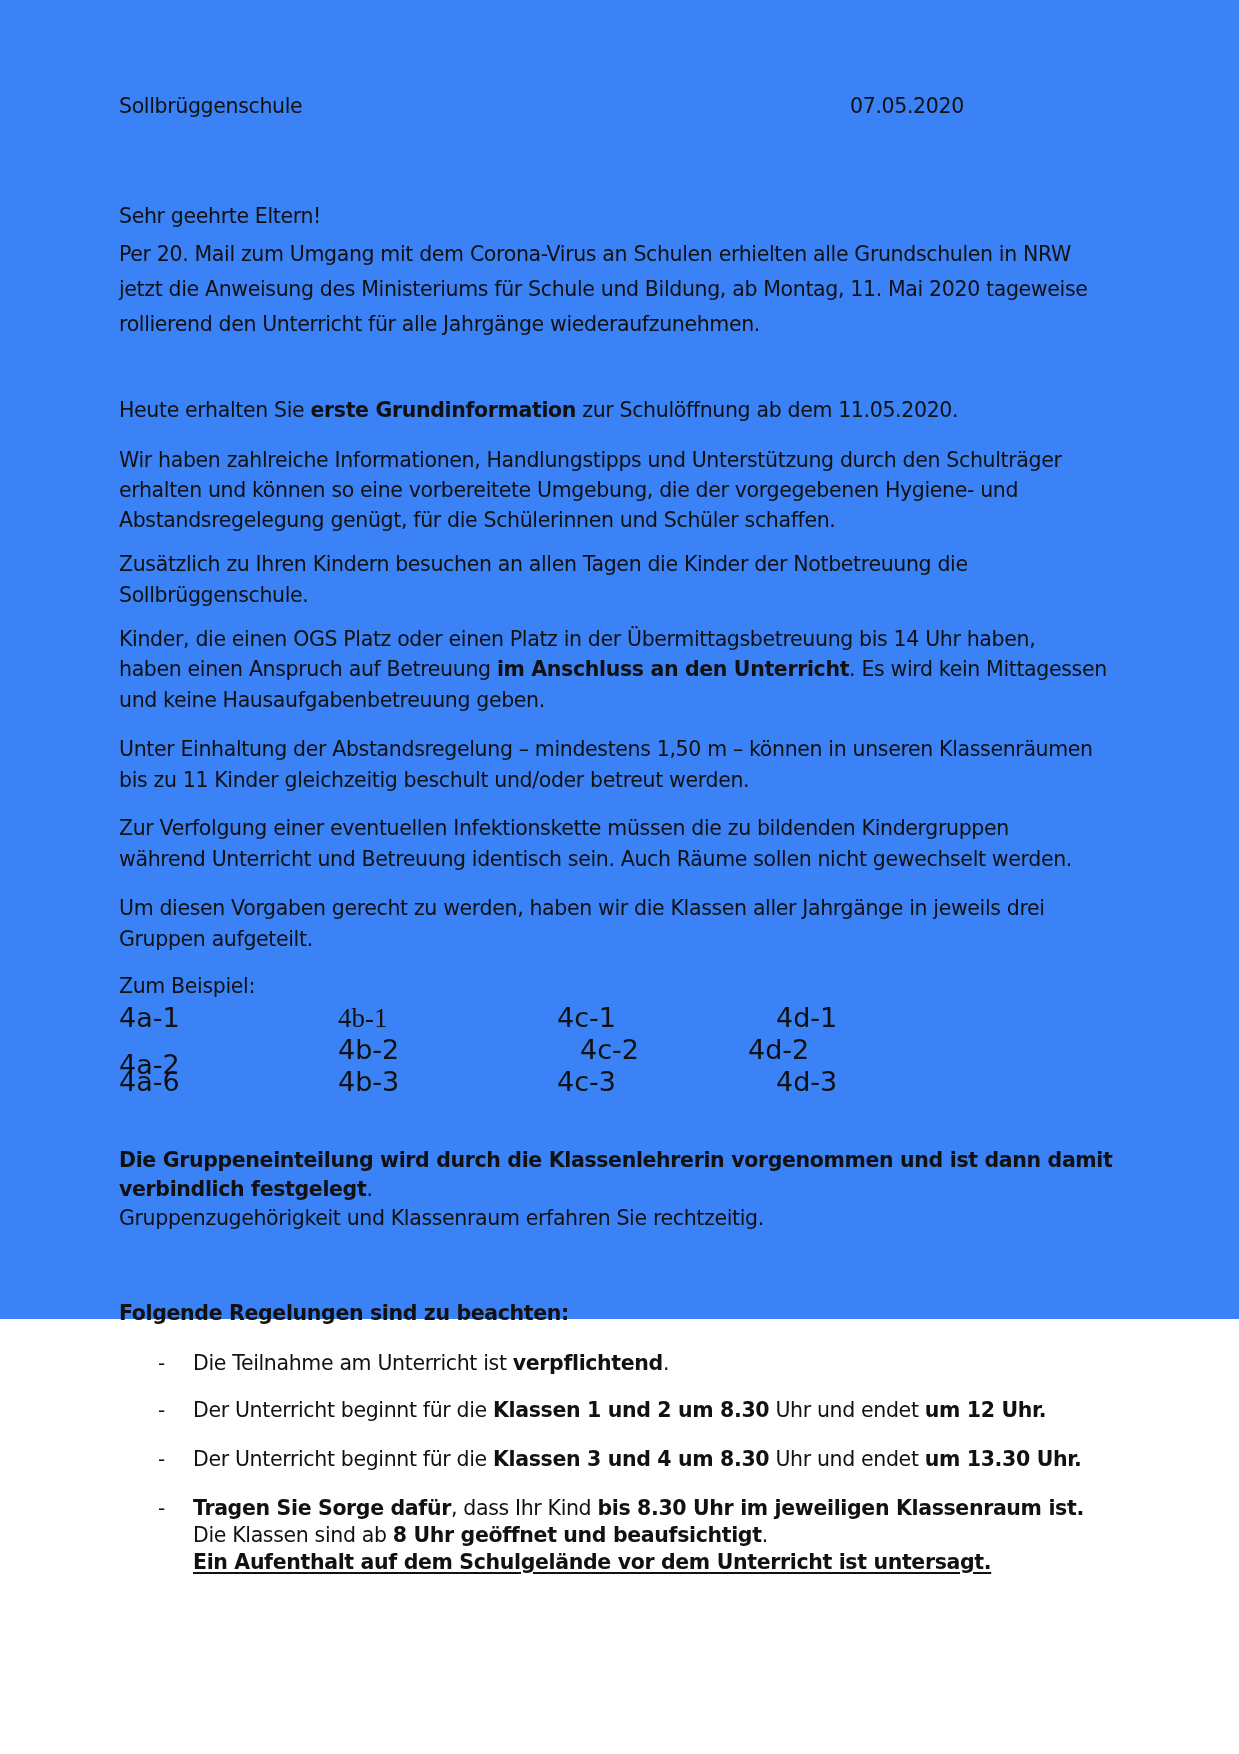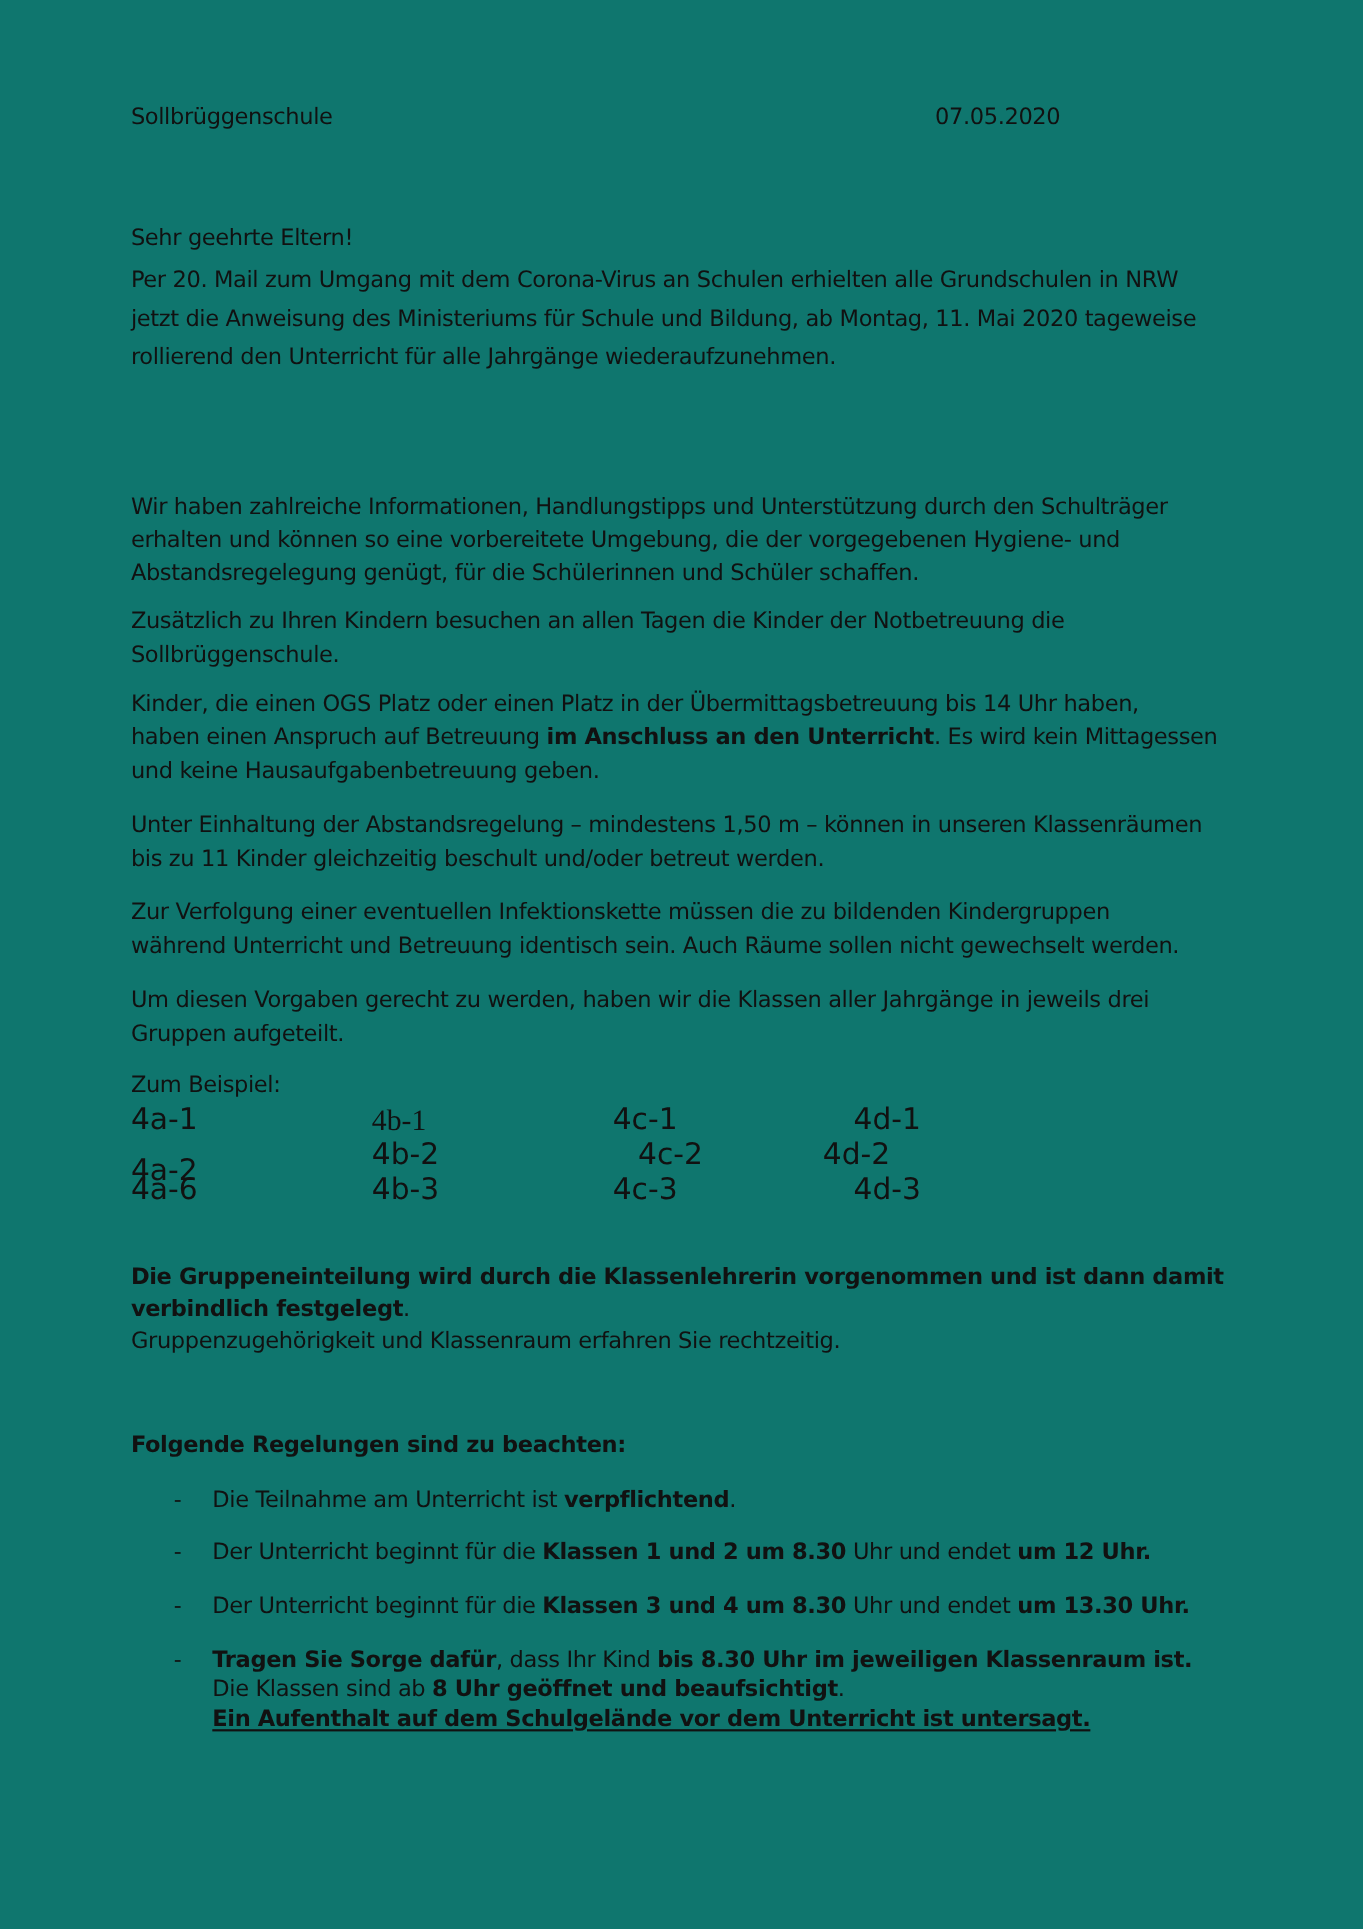--- a/index.html
+++ b/index.html
@@ -12,22 +12,22 @@
       height: 1754px;
       position: relative;
       overflow: hidden;
       font-family: "DejaVu Sans", sans-serif;
       color: #111111;
     }
     .page {
       position: absolute;
       left: 0; top: 0;
       width: 1239px;
-      height: 1754px;
-      background: #0f766e;
+      height: 1319px;
+      background: #3b82f6;
     }
     .line {
       position: absolute;
       left: 119px;
       font-size: 20.5px;
       line-height: 26px;
       white-space: nowrap;
       letter-spacing: -0.35px;
       transform-origin: left center;
     }
@@ -56,20 +56,23 @@
   <div class="line" style="top:93px; left:850px;">07.05.2020</div>
 
   <div class="line" style="top:203px;">Sehr geehrte Eltern!</div>
 
   <div>
     <div class="line" style="top:241px;">Per 20. Mail zum Umgang mit dem Corona-Virus an Schulen erhielten alle Grundschulen in NRW</div>
     <div class="line" style="top:276px;">jetzt die Anweisung des Ministeriums für Schule und Bildung, ab Montag, 11. Mai 2020 tageweise</div>
     <div class="line" style="top:311px;">rollierend den Unterricht für alle Jahrgänge wiederaufzunehmen.</div>
   </div>
 
+  <div class="line" style="top:397px;">
+    <span>Heute erhalten Sie </span><span class="b">erste Grundinformation</span><span> zur Schulöffnung ab dem 11.05.2020.</span>
+  </div>
 
   <div>
     <div class="line" style="top:447px;">Wir haben zahlreiche Informationen, Handlungstipps und Unterstützung durch den Schulträger</div>
     <div class="line" style="top:477px;">erhalten und können so eine vorbereitete Umgebung, die der vorgegebenen Hygiene- und</div>
     <div class="line" style="top:507px;">Abstandsregelegung genügt, für die Schülerinnen und Schüler schaffen.</div>
   </div>
 
   <div>
     <div class="line" style="top:551px;">Zusätzlich zu Ihren Kindern besuchen an allen Tagen die Kinder der Notbetreuung die</div>
     <div class="line" style="top:582px;">Sollbrüggenschule.</div>

